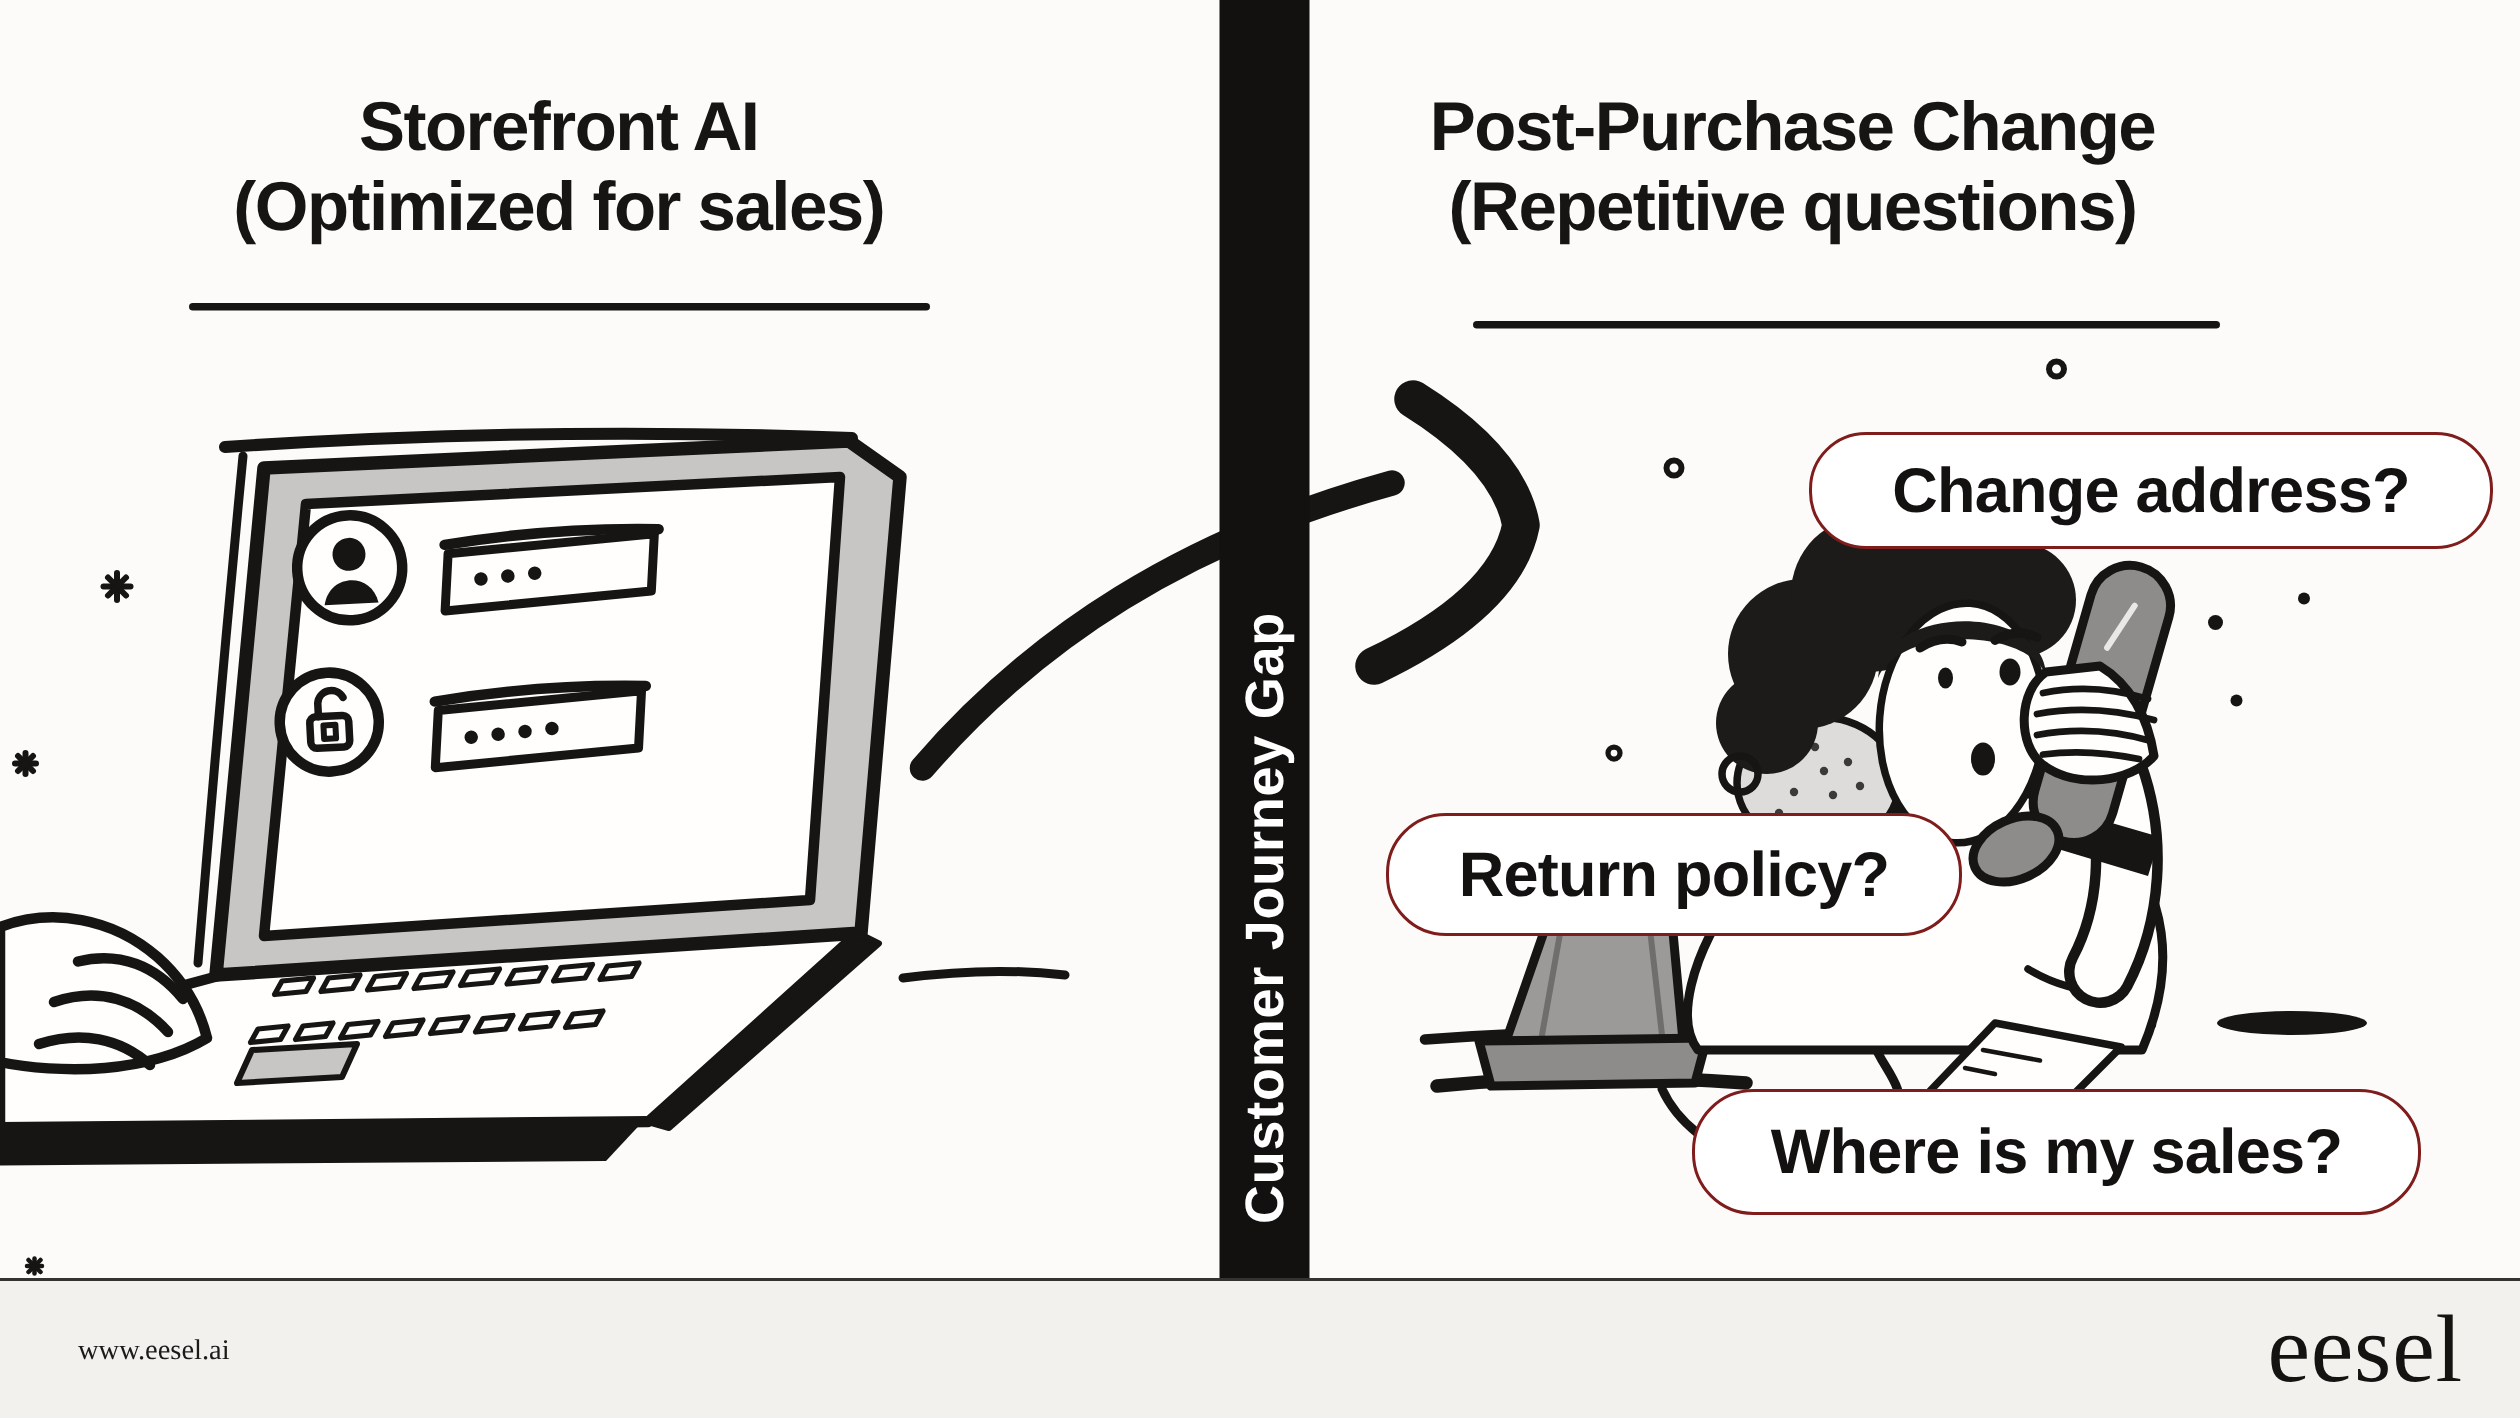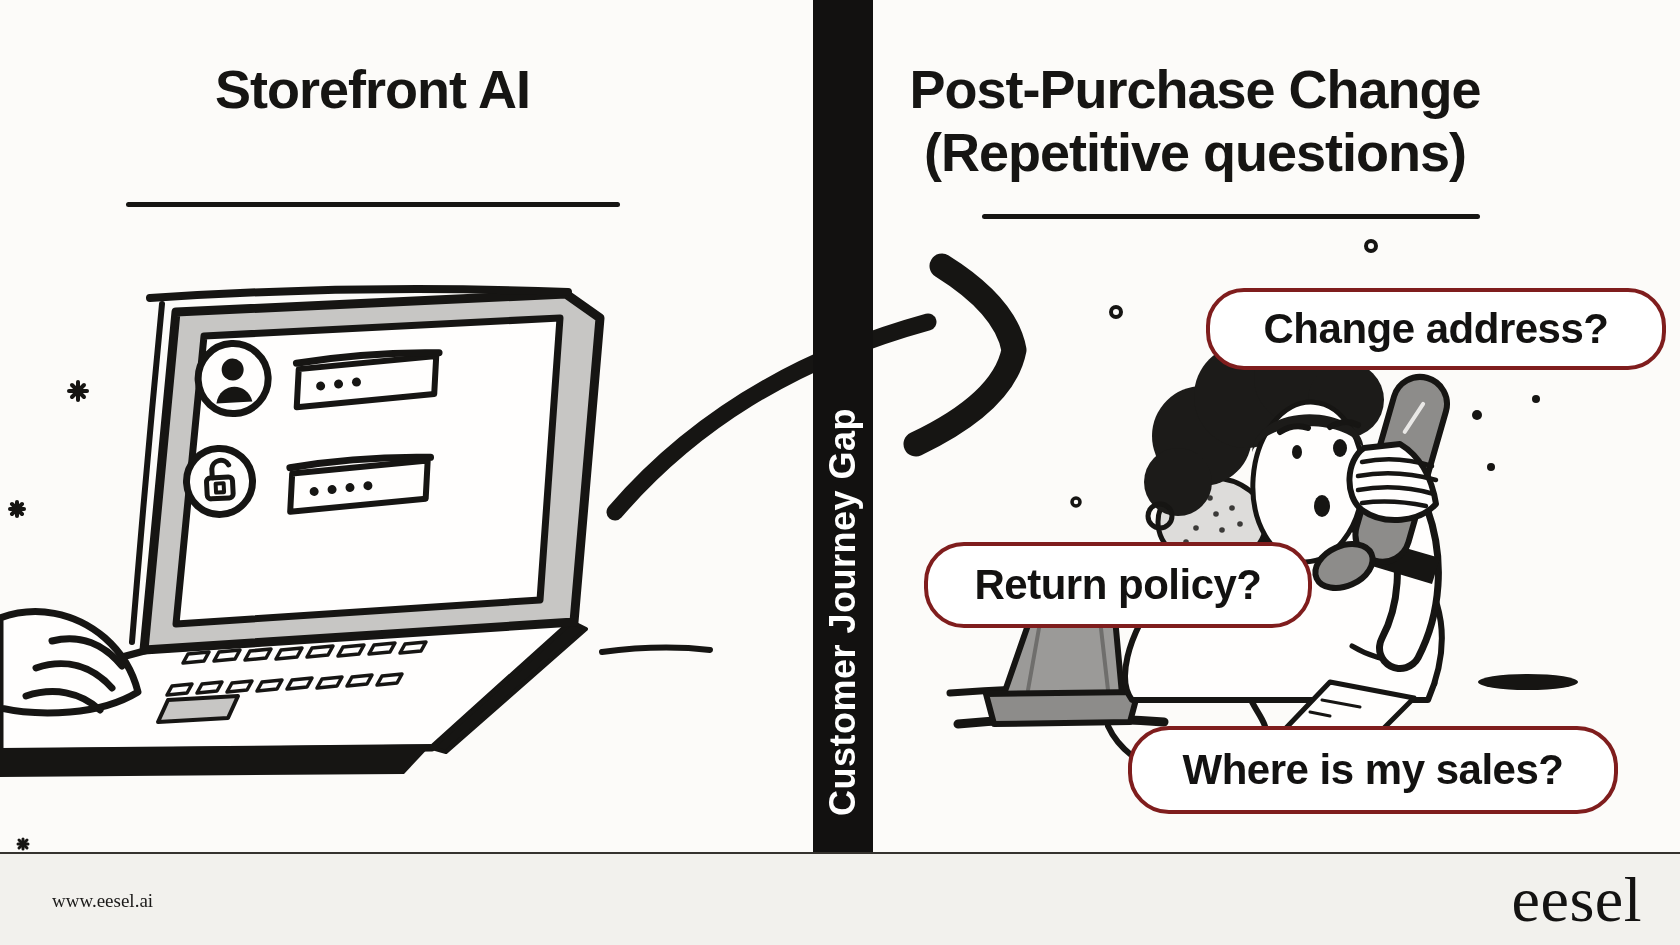--- a/index.html
+++ b/index.html
@@ -3,35 +3,35 @@
 <meta charset="utf-8">
 <style>
   html,body{margin:0;padding:0;background:#e8e8e8;}
   .canvas{
     position:relative;width:1680px;height:945px;overflow:hidden;
     background:#fcfbf9;font-family:"Liberation Sans",sans-serif;
   }
   .art{position:absolute;left:0;top:0;width:1680px;height:945px;}
   
   .title-block{position:absolute;text-align:center;color:#161513;}
-  .title-line{font-size:54px;font-weight:700;line-height:1.16;letter-spacing:-1px;white-space:nowrap;}
+  .title-line{font-size:46px;font-weight:700;line-height:1.16;letter-spacing:-1px;white-space:nowrap;}
   .title-left{left:40px;top:58px;width:665px;}
   .title-right{left:875px;top:58px;width:640px;}
   .underline{position:absolute;height:5px;background:#161513;border-radius:3px;}
   .underline-left{left:126px;top:202px;width:494px;}
   .underline-right{left:982px;top:214px;width:498px;}
   
   .divider-bar{position:absolute;left:813px;top:0;width:60px;height:852px;background:#121110;}
   .bar-label{
     position:absolute;left:30px;top:612px;transform:translate(-50%,-50%) rotate(-90deg);
     color:#ffffff;font-size:36px;font-weight:700;white-space:nowrap;letter-spacing:0.5px;
   }
   
   .bubble{
-    position:absolute;background:#ffffff;border:4px solid #7f1d1d;
+    position:absolute;background:#ffffff;border:2px solid #7f1d1d;
     display:flex;align-items:center;justify-content:center;
     color:#131211;font-weight:700;font-size:42px;letter-spacing:-0.5px;white-space:nowrap;
   }
   .bubble-1{left:1206px;top:288px;width:452px;height:74px;border-radius:38px;}
   .bubble-2{left:924px;top:542px;width:380px;height:78px;border-radius:40px;}
   .bubble-3{left:1128px;top:726px;width:482px;height:80px;border-radius:41px;}
   
   .footer{
     position:absolute;left:0;top:852px;width:1680px;height:93px;
     background:#f2f1ed;border-top:2px solid #35332f;
@@ -241,20 +241,21 @@
       </g>
     </g>
   </svg>
 
   <div class="divider-bar">
     <span class="bar-label">Customer Journey Gap</span>
   </div>
 
   <div class="title-block title-left">
     <div class="title-line">Storefront AI</div>
+    <div class="title-line">(Optimized for sales)</div>
   </div>
   <div class="underline underline-left"></div>
 
   <div class="title-block title-right">
     <div class="title-line">Post-Purchase Change</div>
     <div class="title-line">(Repetitive questions)</div>
   </div>
   <div class="underline underline-right"></div>
 
   <div class="bubble bubble-1">

